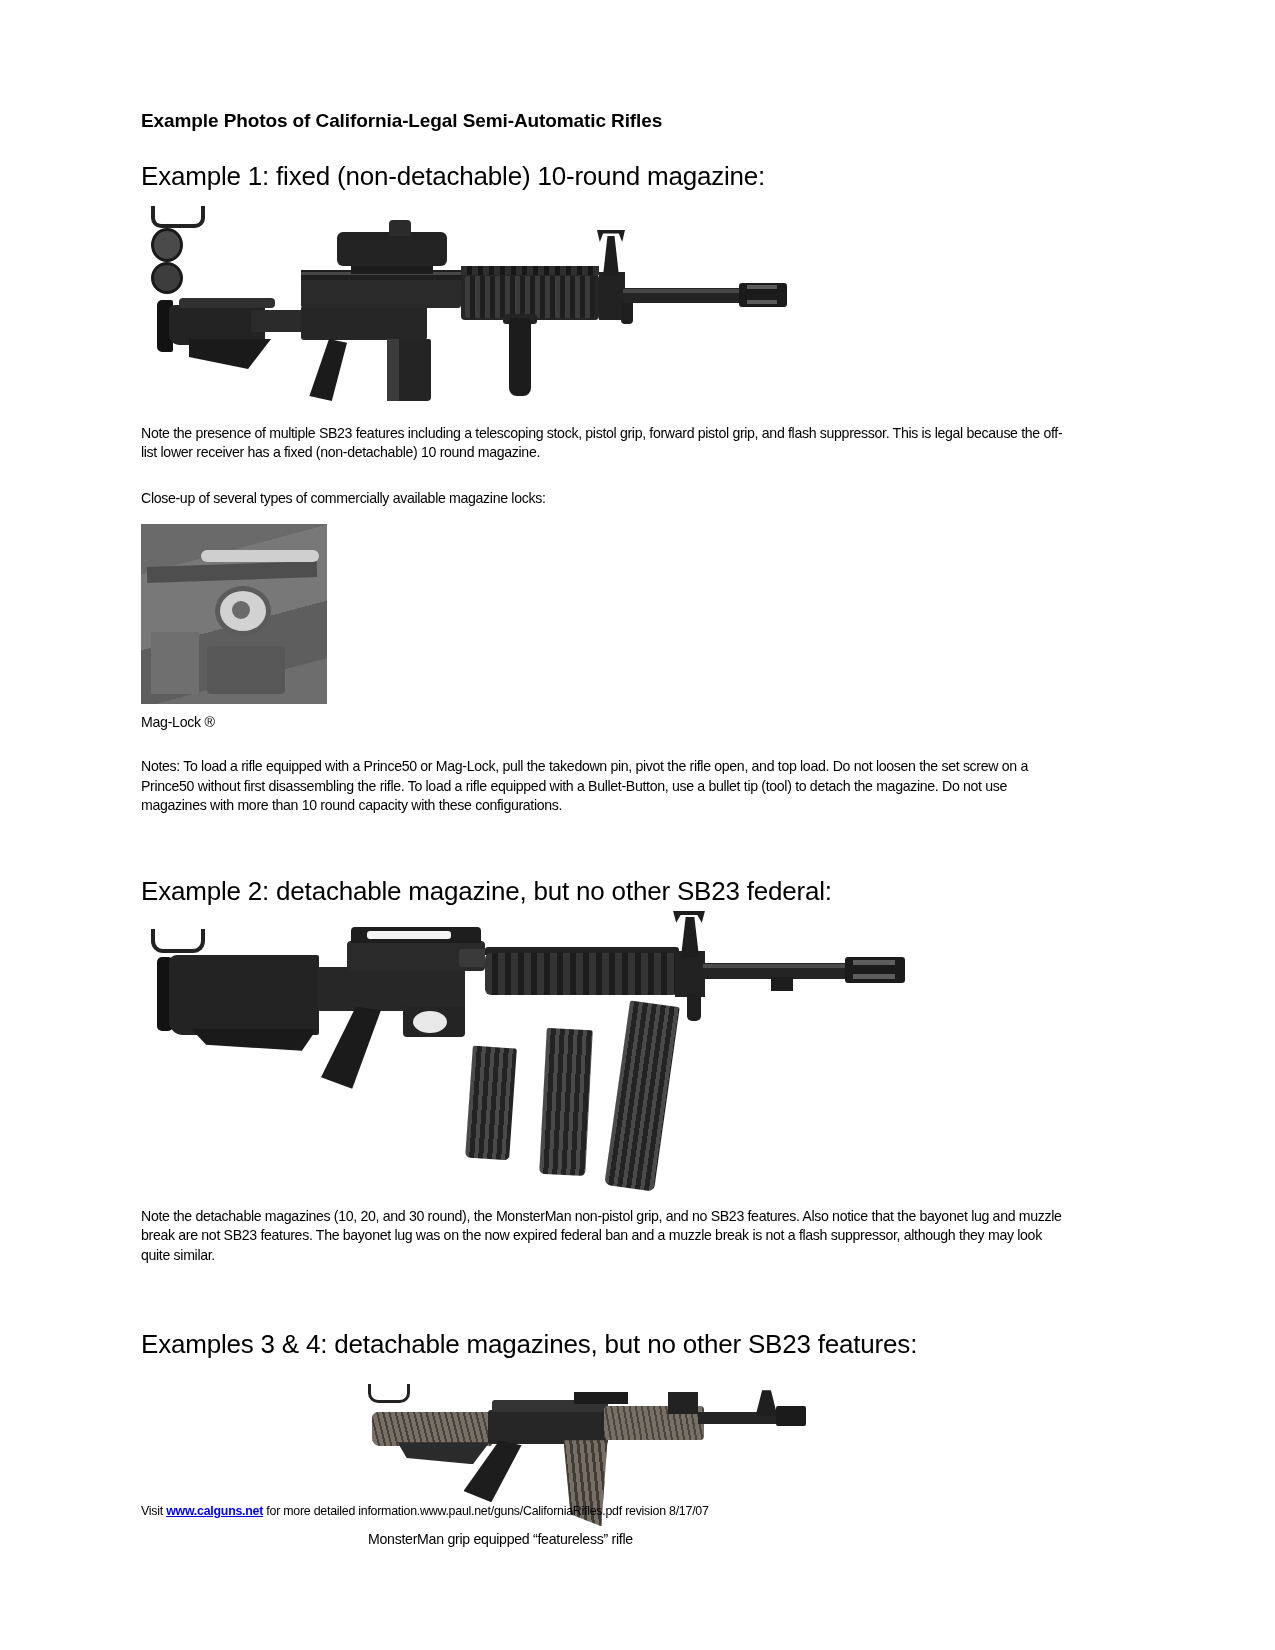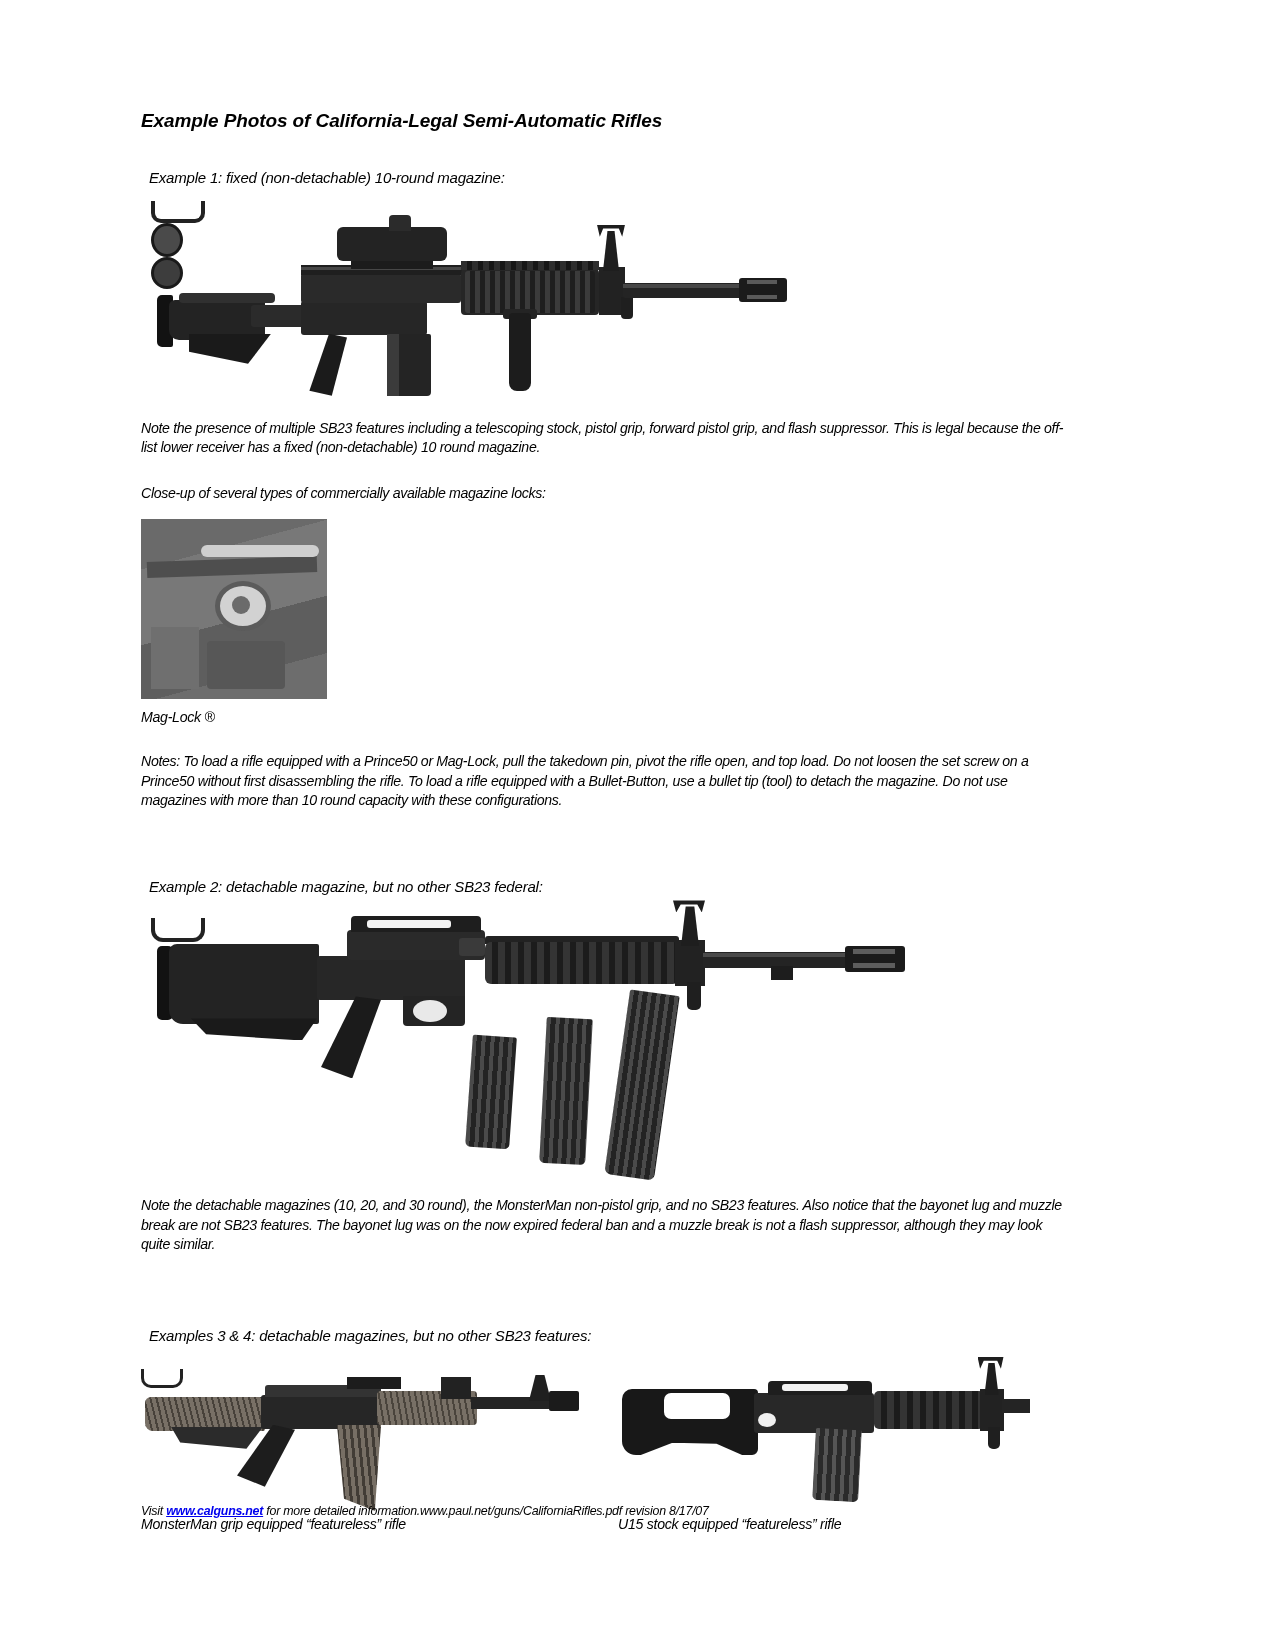--- a/index.html
+++ b/index.html
@@ -10,43 +10,42 @@
   body {
     font-family: "Liberation Sans", sans-serif;
     color: #000000;
   }
   .page {
     position: relative;
     width: 1275px;
     height: 1650px;
     background: #ffffff;
     overflow: hidden;
-    font-style: italic;
   }
   .content {
     position: absolute;
     left: 141px;
     top: 0;
     width: 953px;
   }
 
   
   .doc-title {
     font-size: 19px;
     font-weight: bold;
     letter-spacing: -0.1px;
     margin: 0;
     padding-top: 110px;
     line-height: 1.2;
   }
   .section-head {
-    font-size: 15px;
+    font-size: 26px;
     font-weight: normal;
     letter-spacing: -0.2px;
-    margin: 8px;
+    margin: 0;
     line-height: 1.2;
   }
   .body-text {
     font-size: 14.6px;
     line-height: 1.33;
     letter-spacing: -0.35px;
     margin: 0;
     font-stretch: semi-condensed;
     transform: scaleX(0.97);
     transform-origin: left center;
@@ -408,39 +407,20 @@
           <div class="r-part ak-hguard"></div>
           <div class="ak-hgtx" style="position:absolute;"></div>
           <div class="r-part ak-gasblk"></div>
           <div class="r-part ak-barrel"></div>
           <div class="r-part ak-fsight"></div>
           <div class="r-part ak-muzzle"></div>
         </div>
         <p class="caption" style="margin-top:16px;">MonsterMan grip equipped “featureless” rifle</p>
       </div>
 
-      <div class="ex34-col">
-        <div class="u15">
-          <div class="r-part u-stock"></div>
-          <div class="u-stockcut" style="position:absolute;"></div>
-          <div class="u-stockbot" style="position:absolute;"></div>
-          <div class="r-part u-rec"></div>
-          <div class="r-part u-carry"></div>
-          <div class="r-part u-carryslt"></div>
-          <div class="u-fwdass" style="position:absolute;"></div>
-          <div class="u-mag" style="position:absolute;"></div>
-          <div class="r-part u-hguard"></div>
-          <div class="r-part u-fsbase"></div>
-          <div class="r-part u-fstower"></div>
-          <div class="r-part u-fshood"></div>
-          <div class="r-part u-sling"></div>
-          <div class="r-part u-barrel"></div>
-        </div>
-        <p class="caption" style="margin-top:16px;">U15 stock equipped “featureless” rifle</p>
-      </div>
 
     </div>
 
   </div>
 
   <div class="footer">
     <div class="footer-text">
       <span>Visit </span><a class="footer-link" href="#">www.calguns.net</a><span> for more detailed information.</span>
     </div>
     <div class="footer-text">www.paul.net/guns/CaliforniaRifles.pdf  revision  8/17/07</div>

